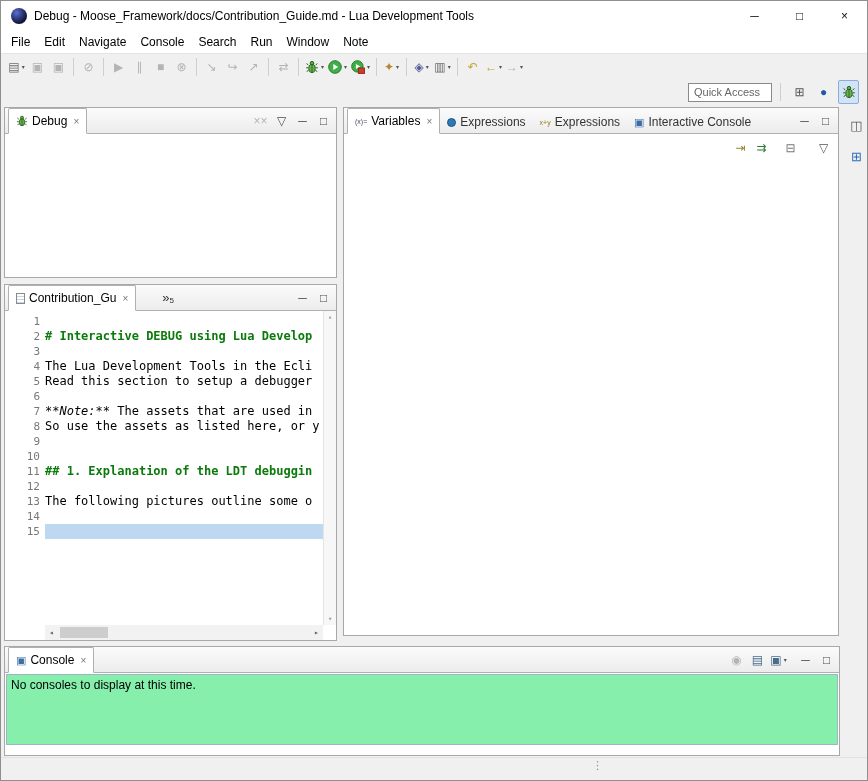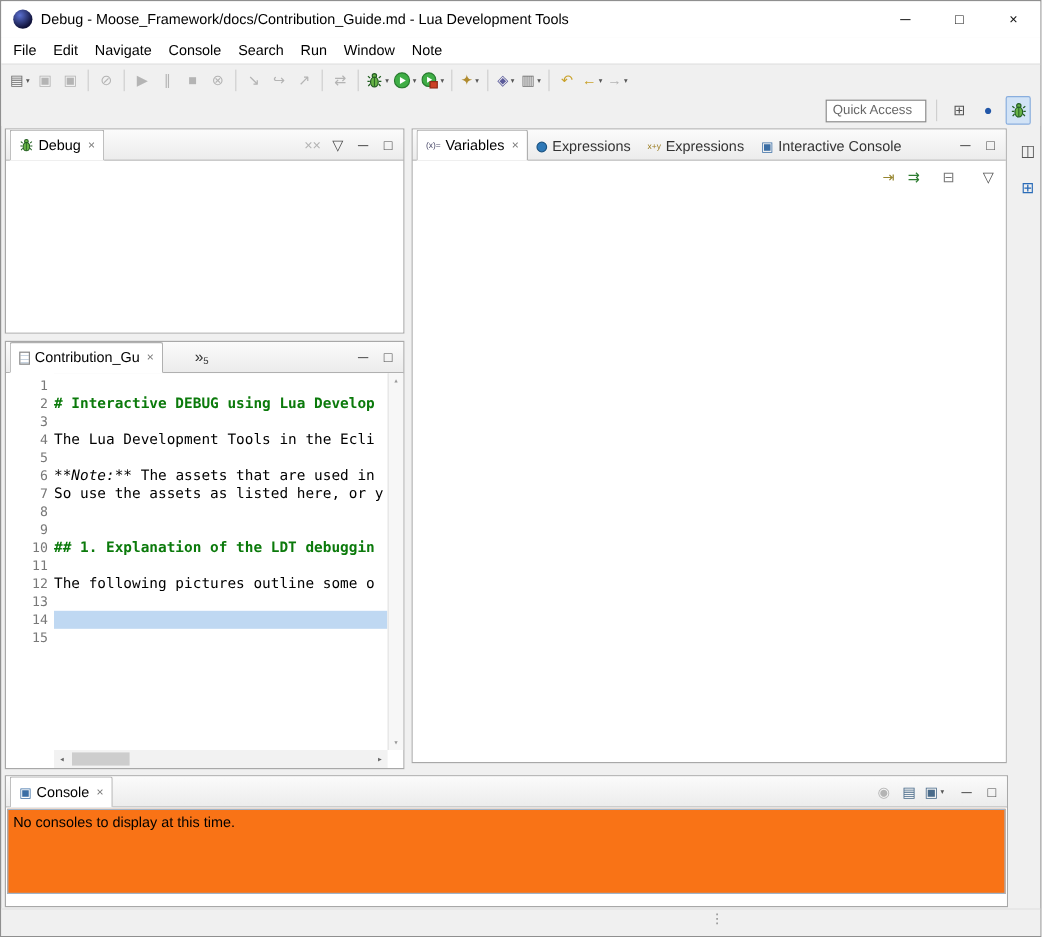--- a/index.html
+++ b/index.html
@@ -62,21 +62,21 @@
   .cl .bi{font-style:italic;}
   .cl.current{background:var(--current-line,#bfd8f2);}
   .vscroll{position:absolute;right:0;top:0;bottom:15px;width:13px;background:#f7f7f7;border-left:1px solid #e4e4e4;display:flex;flex-direction:column;justify-content:space-between;align-items:center;font-size:7px;color:#999;padding:2px 0;box-sizing:border-box;}
   .hscroll{position:absolute;left:40px;right:13px;bottom:0;height:15px;background:#f2f2f2;display:flex;align-items:center;}
   .ha{font-size:8px;color:#666;width:13px;text-align:center;flex:none;}
   .htrack{flex:1;height:13px;position:relative;}
   .hthumb{position:absolute;left:2px;top:1px;width:48px;height:11px;background:#cdcdcd;}
 
   
   #console-part .content{padding:1px;}
-  .console-inner{border:1px solid #a0b4c8;height:71px;box-sizing:border-box;background:#f97316;}
+  .console-inner{border:1px solid #a0b4c8;height:71px;box-sizing:border-box;background:#86efac;}
   .console-msg{font-size:12px;padding:3px 4px;color:#000;}
 
   
   .strip{position:absolute;left:845px;top:106px;width:21px;height:220px;display:flex;flex-direction:column;align-items:center;gap:9px;padding-top:7px;box-sizing:border-box;}
   .strip .tbtn .glyph{font-size:13px;}
 
   
   .statusbar{position:absolute;left:0;right:0;top:756px;height:25px;background:#f0f0f0;border-top:1px solid #e2e2e2;}
   .grip{position:absolute;left:591px;top:1px;color:#8a8a8a;font-size:11px;}
 </style>
@@ -325,20 +325,21 @@
             <div class="ln">13</div>
             <div class="ln">14</div>
             <div class="ln">15</div>
           </div>
       </div>
       <div class="codearea" id="codelines">
           <div class="cl"></div>
           <div class="cl"><span class="h"># Interactive DEBUG using Lua Develop</span></div>
           <div class="cl"></div>
           <div class="cl"><span>The Lua Development Tools in the Ecli</span></div>
+          <div class="cl"><span>Read this section to setup a debugger</span></div>
           <div class="cl"></div>
           <div class="cl"><span class="bi">**Note:**</span><span> The assets that are used in</span></div>
           <div class="cl"><span>So use the assets as listed here, or y</span></div>
           <div class="cl"></div>
           <div class="cl"></div>
           <div class="cl"><span class="h">## 1. Explanation of the LDT debuggin</span></div>
           <div class="cl"></div>
           <div class="cl"><span>The following pictures outline some o</span></div>
           <div class="cl"></div>
           <div class="cl current"></div>

